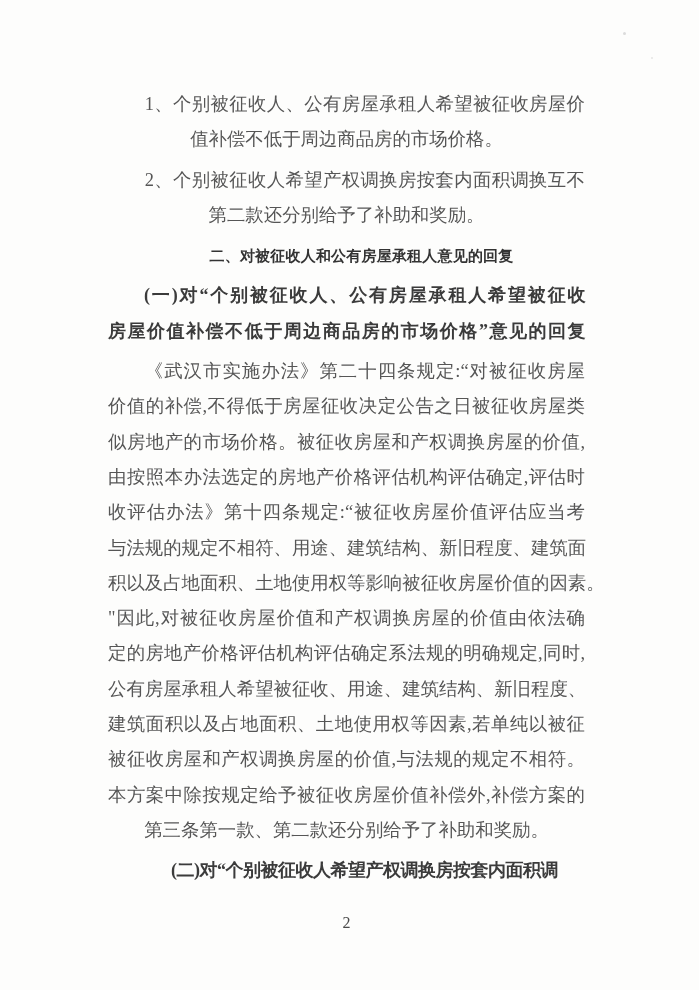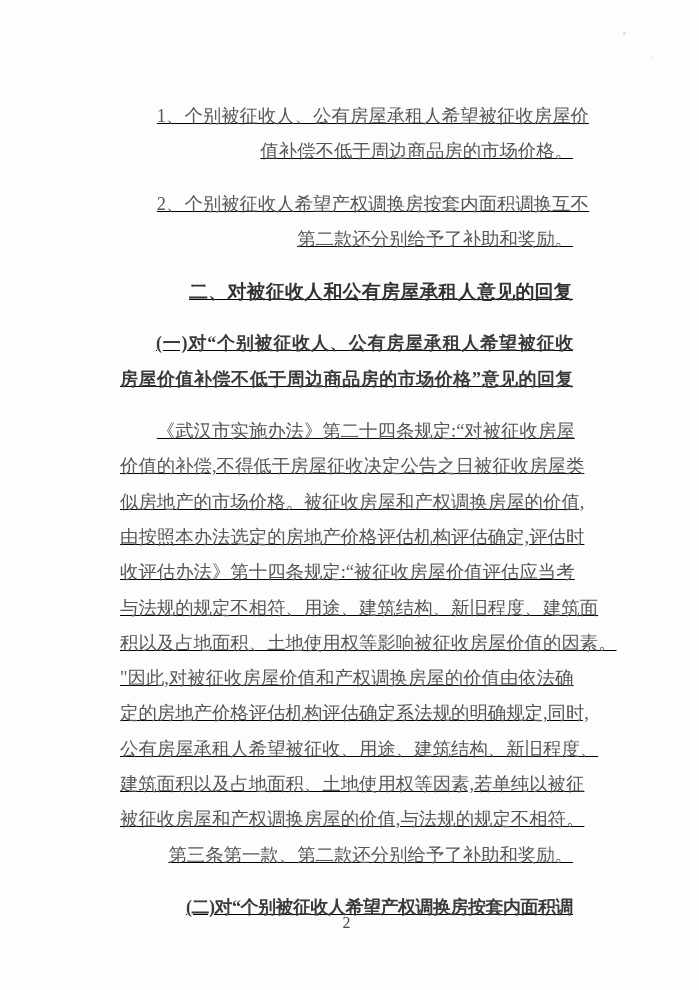--- a/index.html
+++ b/index.html
@@ -21,47 +21,46 @@
     height: 990px;
     background: var(--page-bg, #fdfdfc);
   }
   .doc-body {
     position: absolute;
     left: 103px;
     top: 82px;
     width: 487px;
   }
   .para {
-    margin: 17px;
+    margin: 5px;
     padding: 0;
-    text-decoration: underline;
   }
   .line {
     display: block;
     height: 35.3px;
     line-height: 35.3px;
     white-space: nowrap;
-    text-align: right;
+    text-align: center;
   }
   .line.fill {
     text-align: justify;
     text-align-last: justify;
   }
   .line.ind {
     text-indent: 2em;
   }
   .body-line {
     font-family: "Liberation Serif", "DejaVu Serif", serif;
     font-size: 18.4px;
     font-weight: normal;
     color: var(--body-color, #565656);
   }
   .hei-line {
     font-family: "Liberation Sans", "DejaVu Sans", sans-serif;
-    font-size: 19px;
+    font-size: 15px;
     font-weight: bold;
     color: var(--hei-color, #333333);
     letter-spacing: 0.2px;
   }
   .kai-line {
     font-family: "Liberation Serif", "DejaVu Serif", serif;
     font-size: 18px;
     font-weight: bold;
     color: var(--kai-color, #3b3b3b);
     letter-spacing: -0.5px;
@@ -109,20 +108,21 @@
         <div class="line body-line fill">似房地产的市场价格。被征收房屋和产权调换房屋的价值,</div>
         <div class="line body-line fill">由按照本办法选定的房地产价格评估机构评估确定,评估时</div>
         <div class="line body-line fill">收评估办法》第十四条规定:“被征收房屋价值评估应当考</div>
         <div class="line body-line fill">与法规的规定不相符、用途、建筑结构、新旧程度、建筑面</div>
         <div class="line body-line fill">积以及占地面积、土地使用权等影响被征收房屋价值的因素。</div>
         <div class="line body-line fill">"因此,对被征收房屋价值和产权调换房屋的价值由依法确</div>
         <div class="line body-line fill">定的房地产价格评估机构评估确定系法规的明确规定,同时,</div>
         <div class="line body-line fill">公有房屋承租人希望被征收、用途、建筑结构、新旧程度、</div>
         <div class="line body-line fill">建筑面积以及占地面积、土地使用权等因素,若单纯以被征</div>
         <div class="line body-line fill">被征收房屋和产权调换房屋的价值,与法规的规定不相符。</div>
+        <div class="line body-line fill">本方案中除按规定给予被征收房屋价值补偿外,补偿方案的</div>
         <div class="line body-line">第三条第一款、第二款还分别给予了补助和奖励。</div>
       </div>
       <div class="para">
         <div class="line kai-line ind">(二)对“个别被征收人希望产权调换房按套内面积调</div>
       </div>
     </div>
   <div class="page-number">2</div>
   <div id="artifacts">
       <div class="speck" style="left: 623px; top: 32px; width: 3px; height: 3px; background: rgb(201, 201, 201);"></div>
       <div class="speck" style="left: 651px; top: 57px; width: 2px; height: 2px; background: rgb(217, 217, 217);"></div>

